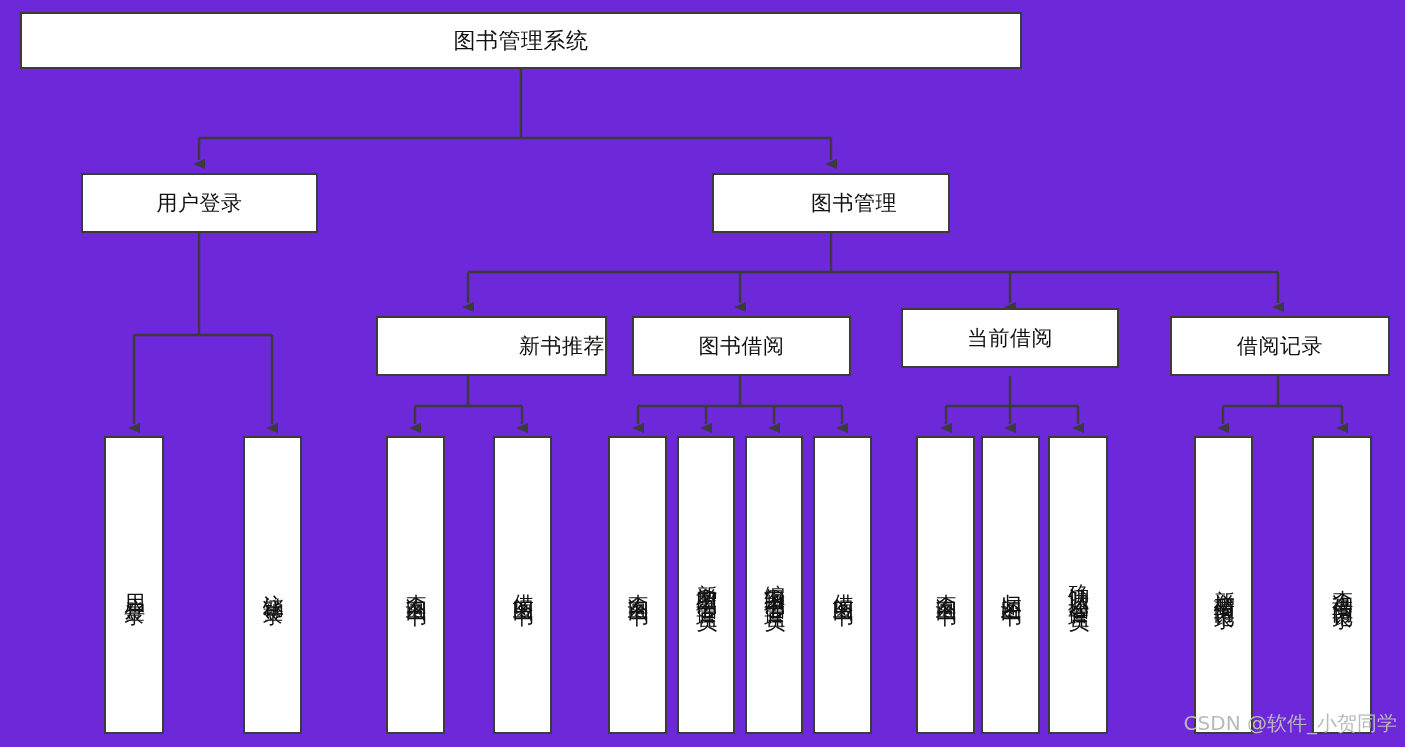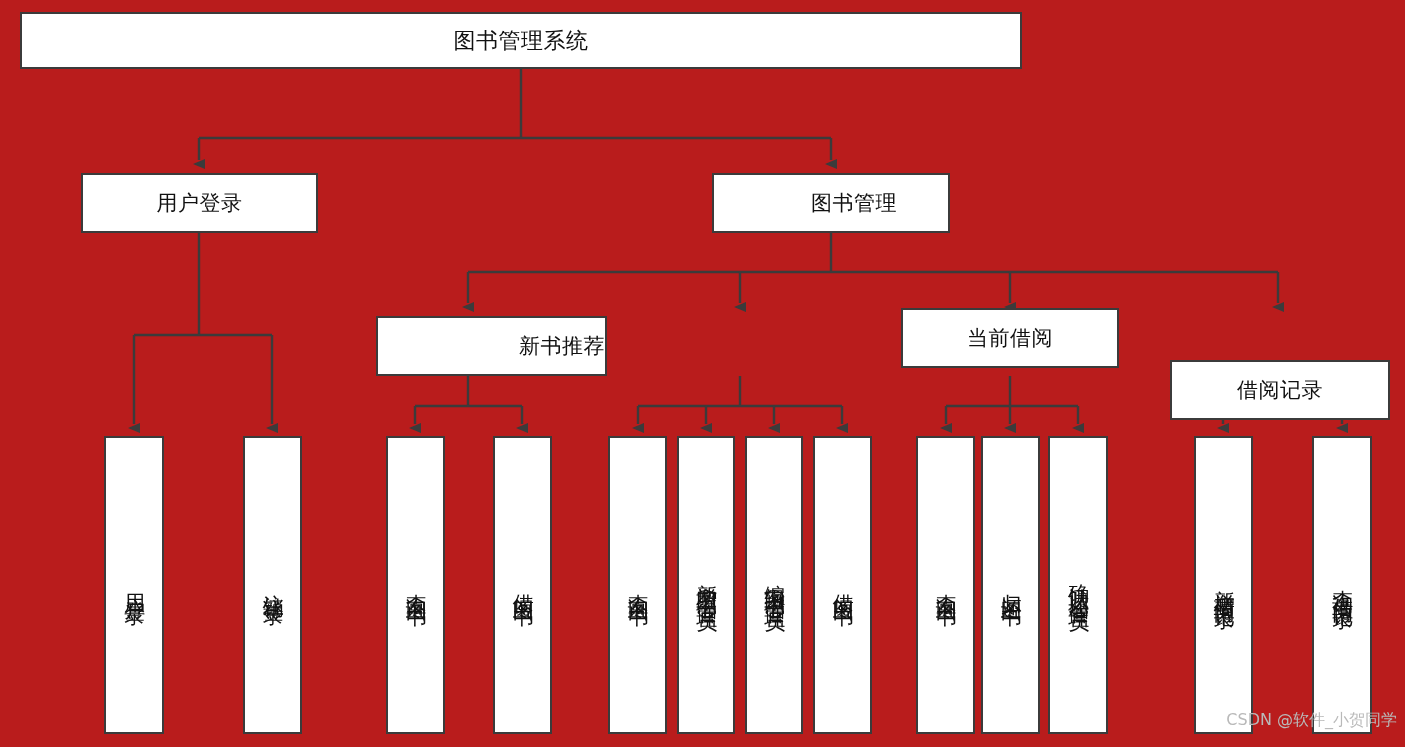--- a/index.html
+++ b/index.html
@@ -6,21 +6,21 @@
   html,body{margin:0;padding:0;background:#ffffff;}
   body{
     font-family:"DejaVu Sans","Liberation Sans",sans-serif;
     color:#111111;
     -webkit-font-smoothing:antialiased;
   }
   #canvas{
     position:relative;
     width:1405px;
     height:747px;
-    background:#b91c1c;
+    background:#6d28d9;
     overflow:hidden;
   }
   #wires{
     position:absolute;
     left:0; top:0;
     width:1405px;
     height:747px;
     pointer-events:none;
   }
   .node{
@@ -55,22 +55,22 @@
     writing-mode:vertical-rl;
     text-orientation:upright;
     font-size:21px;
     line-height:1.12;
     letter-spacing:4px;
     max-height:280px;
   }
   .watermark{
     position:absolute;
     right:8px;
-    bottom:16px;
-    font-size:16px;
+    bottom:10px;
+    font-size:20px;
     color:#b9b9b9;
     white-space:nowrap;
     z-index:3;
     font-family:"DejaVu Sans","Liberation Sans",sans-serif;
   }
 </style>
 </head>
 <body>
 
 <div id="canvas">
@@ -132,24 +132,27 @@
   <div class="node h-node" style="left:81px; top:173px; width:237px; height:60px;">
     <span class="label">用户登录</span>
   </div>
   <div class="node h-node" style="left:712px; top:173px; width:238px; height:60px;padding-left:46px;">
     <span class="label">图书管理</span>
   </div>
 
   <div class="node h-node" style="left:376px; top:316px; width:231px; height:60px;justify-content:flex-end;">
     <span class="label">新书推荐</span>
   </div>
+  <div class="node h-node" style="left:632px; top:316px; width:219px; height:60px;">
+    <span class="label">图书借阅</span>
+  </div>
   <div class="node h-node" style="left:901px; top:308px; width:218px; height:60px;">
     <span class="label">当前借阅</span>
   </div>
-  <div class="node h-node" style="left:1170px; top:316px; width:220px; height:60px;margin-top:44px;">
+  <div class="node h-node" style="left:1170px; top:316px; width:220px; height:60px;">
     <span class="label">借阅记录</span>
   </div>
 
   <div class="node v-node" style="left:104px; top:436px; width:60px; height:298px;">
     <span class="label">用户登录</span>
   </div>
   <div class="node v-node" style="left:243px; top:436px; width:59px; height:298px;">
     <span class="label">注销登录</span>
   </div>
 

